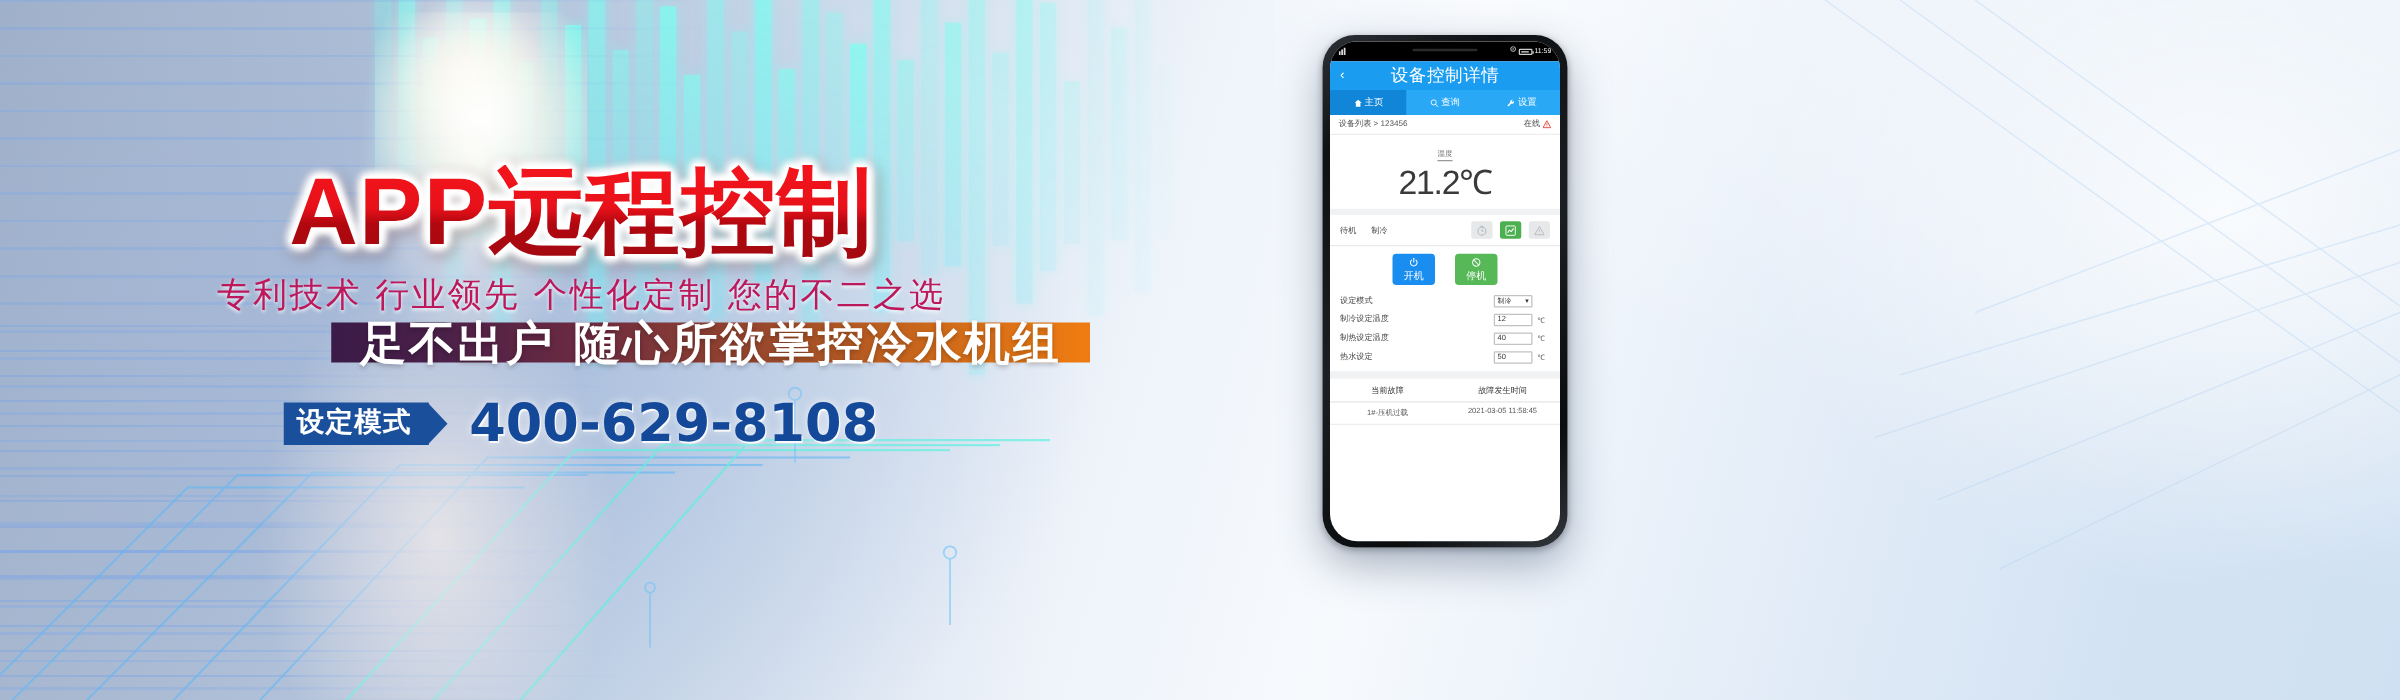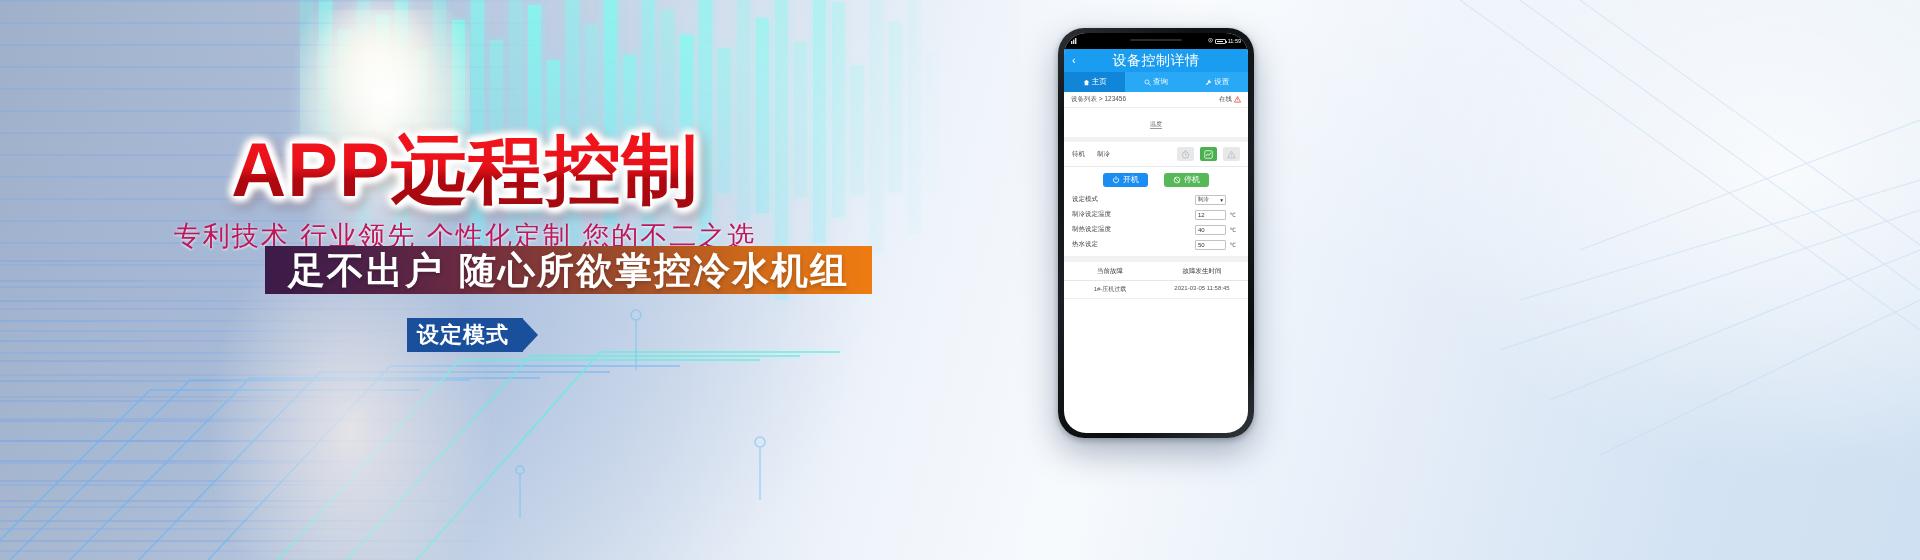--- a/index.html
+++ b/index.html
@@ -93,22 +93,22 @@
   .subline {
     position:absolute; left:0; top:218px; width:930px;
     text-align:center;
     font-size:27px; color:#be185d; letter-spacing:2px;
     font-family:"DejaVu Sans","Liberation Sans",sans-serif;
     text-shadow:0 1px 3px rgba(255,255,255,.9);
     white-space:nowrap;
   }
 
   .ribbon {
-    position:absolute; left:265px; top:246px;
-    width:607px; height:48px;
+    position:absolute; left:265px; top:258px;
+    width:607px; height:32px;
     background:linear-gradient(to right,#3b1b48 0%,#4a2049 14%,#6d2b40 34%,#9c4a2b 58%,#cf6a1a 80%,#ef7c12 100%);
     display:flex; align-items:center; justify-content:center;
   }
   .ribbon-text {
     font-size:37px; font-weight:bold; color:#fff; letter-spacing:2px;
     font-family:"DejaVu Sans","Liberation Sans",sans-serif;
     white-space:nowrap; line-height:1;
     text-shadow:0 2px 4px rgba(0,0,0,.25);
   }
 
@@ -193,21 +193,21 @@
   }
   .mode-txt { font-size:6.5px; color:#444; }
   .icon-btns { margin-left:auto; display:flex; gap:6px; }
   .ibtn { width:17px; height:14px; border-radius:2px; background:#e6e8ea; display:flex; align-items:center; justify-content:center; }
   .ibtn.green { background:#4caf50; }
   .ibtn svg { width:9px; height:9px; display:block; }
 
   .action-row { flex:none; display:flex; gap:16px; justify-content:center; padding:6px 0 5px; }
   .abtn {
     display:flex; align-items:center; gap:3px;
-    padding:3px 9px; border-radius:3px; color:#fff; font-size:8px; line-height:1;
+    padding:3px 9px; border-radius:3px; color:#fff; font-size:8px; line-height:1;flex-direction:column;
   }
   .abtn.blue { background:#1a8ef0; }
   .abtn.green { background:#56b857; }
   .abtn svg { width:8px; height:8px; display:block; }
 
   .form { flex:none; padding:0 8px 4px; }
   .frow { display:flex; align-items:center; height:15px; font-size:6.5px; color:#444; }
   .frow .flabel { flex:1; }
   .fselect {
     width:31px; height:10px; border:1px solid #c2c2c2; background:#fff;
@@ -328,20 +328,21 @@
   <div class="copy">
     <div class="headline">APP远程控制</div>
     <div class="subline">专利技术 行业领先 个性化定制 您的不二之选</div>
 
     <div class="ribbon">
       <span class="ribbon-text">足不出户 随心所欲掌控冷水机组</span>
     </div>
 
     <div class="contact">
       <span class="contact-tag">设定模式</span>
+      <span class="contact-num">400-629-8108</span>
     </div>
   </div>
 
   <div class="phone">
     <div class="phone-inner">
 
       <div class="statusbar">
         <div class="notch-bar"></div>
         <span class="sb-left">
           <svg width="7" height="6" viewBox="0 0 7 6">
@@ -406,20 +407,21 @@
                 <path d="M5 0.8 L9.4 8.8 H0.6 Z" fill="none" stroke="#e03b2f" stroke-width="1"></path>
                 <path d="M5 3.6 V6.2" stroke="#e03b2f" stroke-width="0.9"></path>
                 <circle cx="5" cy="7.5" r="0.5" fill="#e03b2f"></circle>
               </svg>
           </span>
         </span>
       </div>
 
       <div class="temp-panel">
         <div class="temp-label">温度</div>
+        <div class="temp-value">21.2℃</div>
       </div>
 
       <div class="mode-row">
         <span class="mode-txt">待机</span>
         <span class="mode-txt">制冷</span>
         <span class="icon-btns">
           <span class="ibtn">
             <span>
               <svg viewBox="0 0 12 12">
                   <circle cx="6" cy="6.6" r="4.2" fill="none" stroke="#b6bbc0" stroke-width="1.1"></circle>

